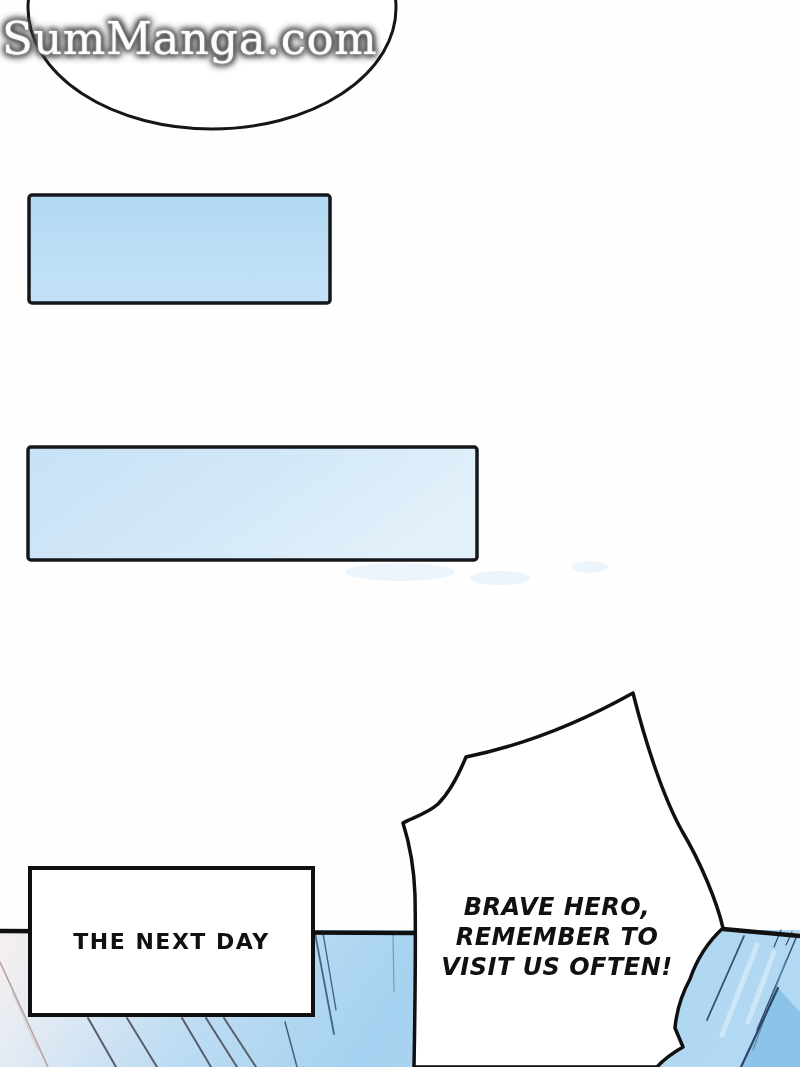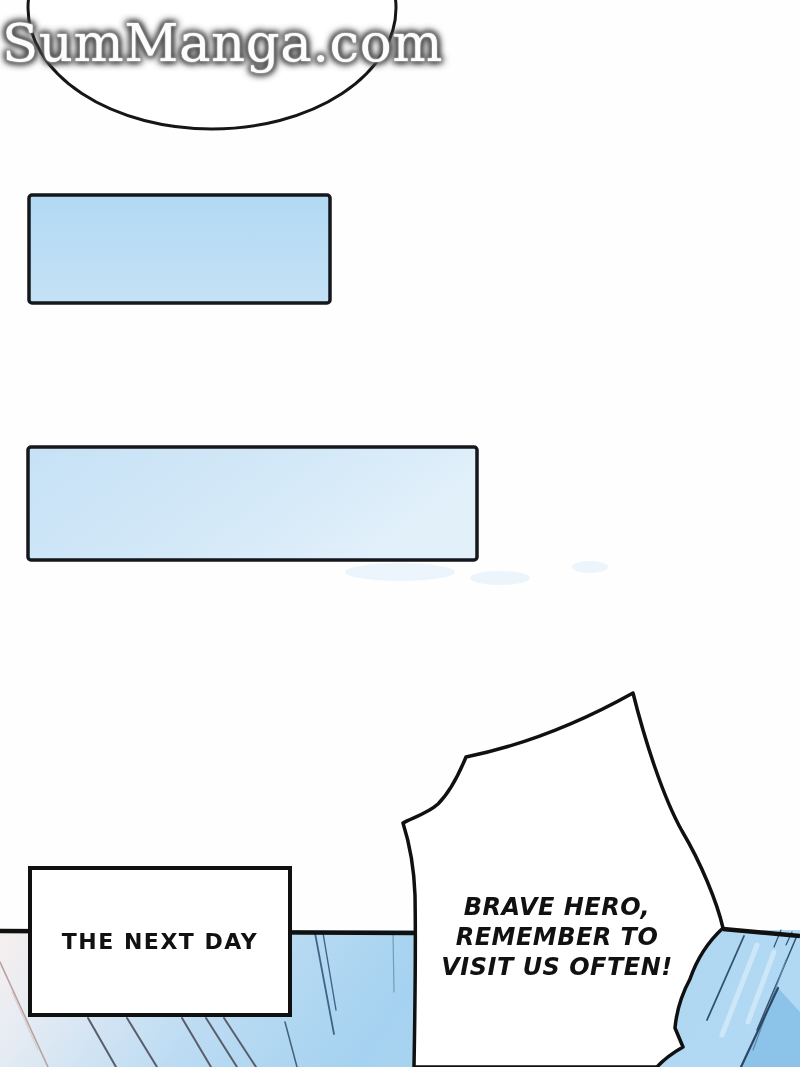--- a/index.html
+++ b/index.html
@@ -4,33 +4,33 @@
 <style>
   html,body{margin:0;padding:0;background:#ffffff;}
   .stage{
     position:relative;width:800px;height:1067px;background:#fefefe;
     overflow:hidden;font-family:"DejaVu Sans",sans-serif;
   }
   .art{position:absolute;left:0;top:0;width:800px;height:1067px;}
   .watermark{
     position:absolute;left:2px;top:14px;width:380px;
     font-family:"DejaVu Serif","Liberation Serif",serif;
-    font-size:53px;line-height:1.1;color:#fdfdfd;letter-spacing:0.5px;
+    font-size:45px;line-height:1.1;color:#fdfdfd;letter-spacing:0.5px;
     text-shadow:
       0 0 2px #ffffff,
       0 0 5px rgba(70,70,70,.95),
       0 0 10px rgba(90,90,90,.85),
       2px 2px 6px rgba(70,70,70,.9),
       -2px -2px 6px rgba(70,70,70,.9),
       2px -2px 6px rgba(70,70,70,.8),
       -2px 2px 6px rgba(70,70,70,.8);
     white-space:nowrap;
   }
   .caption-box{
-    position:absolute;left:28px;top:866px;width:264px;height:151px;
+    position:absolute;left:28px;top:866px;width:287px;height:151px;
     background:#ffffff;border:4px solid #101010;box-sizing:border-box;
     display:flex;align-items:center;justify-content:center;
   }
   .caption-box span{
     font-size:22px;font-weight:700;color:#111;letter-spacing:1.5px;
     white-space:nowrap;
   }
   .bubble-text{
     position:absolute;left:412px;top:892px;width:290px;
     text-align:center;color:#111;

